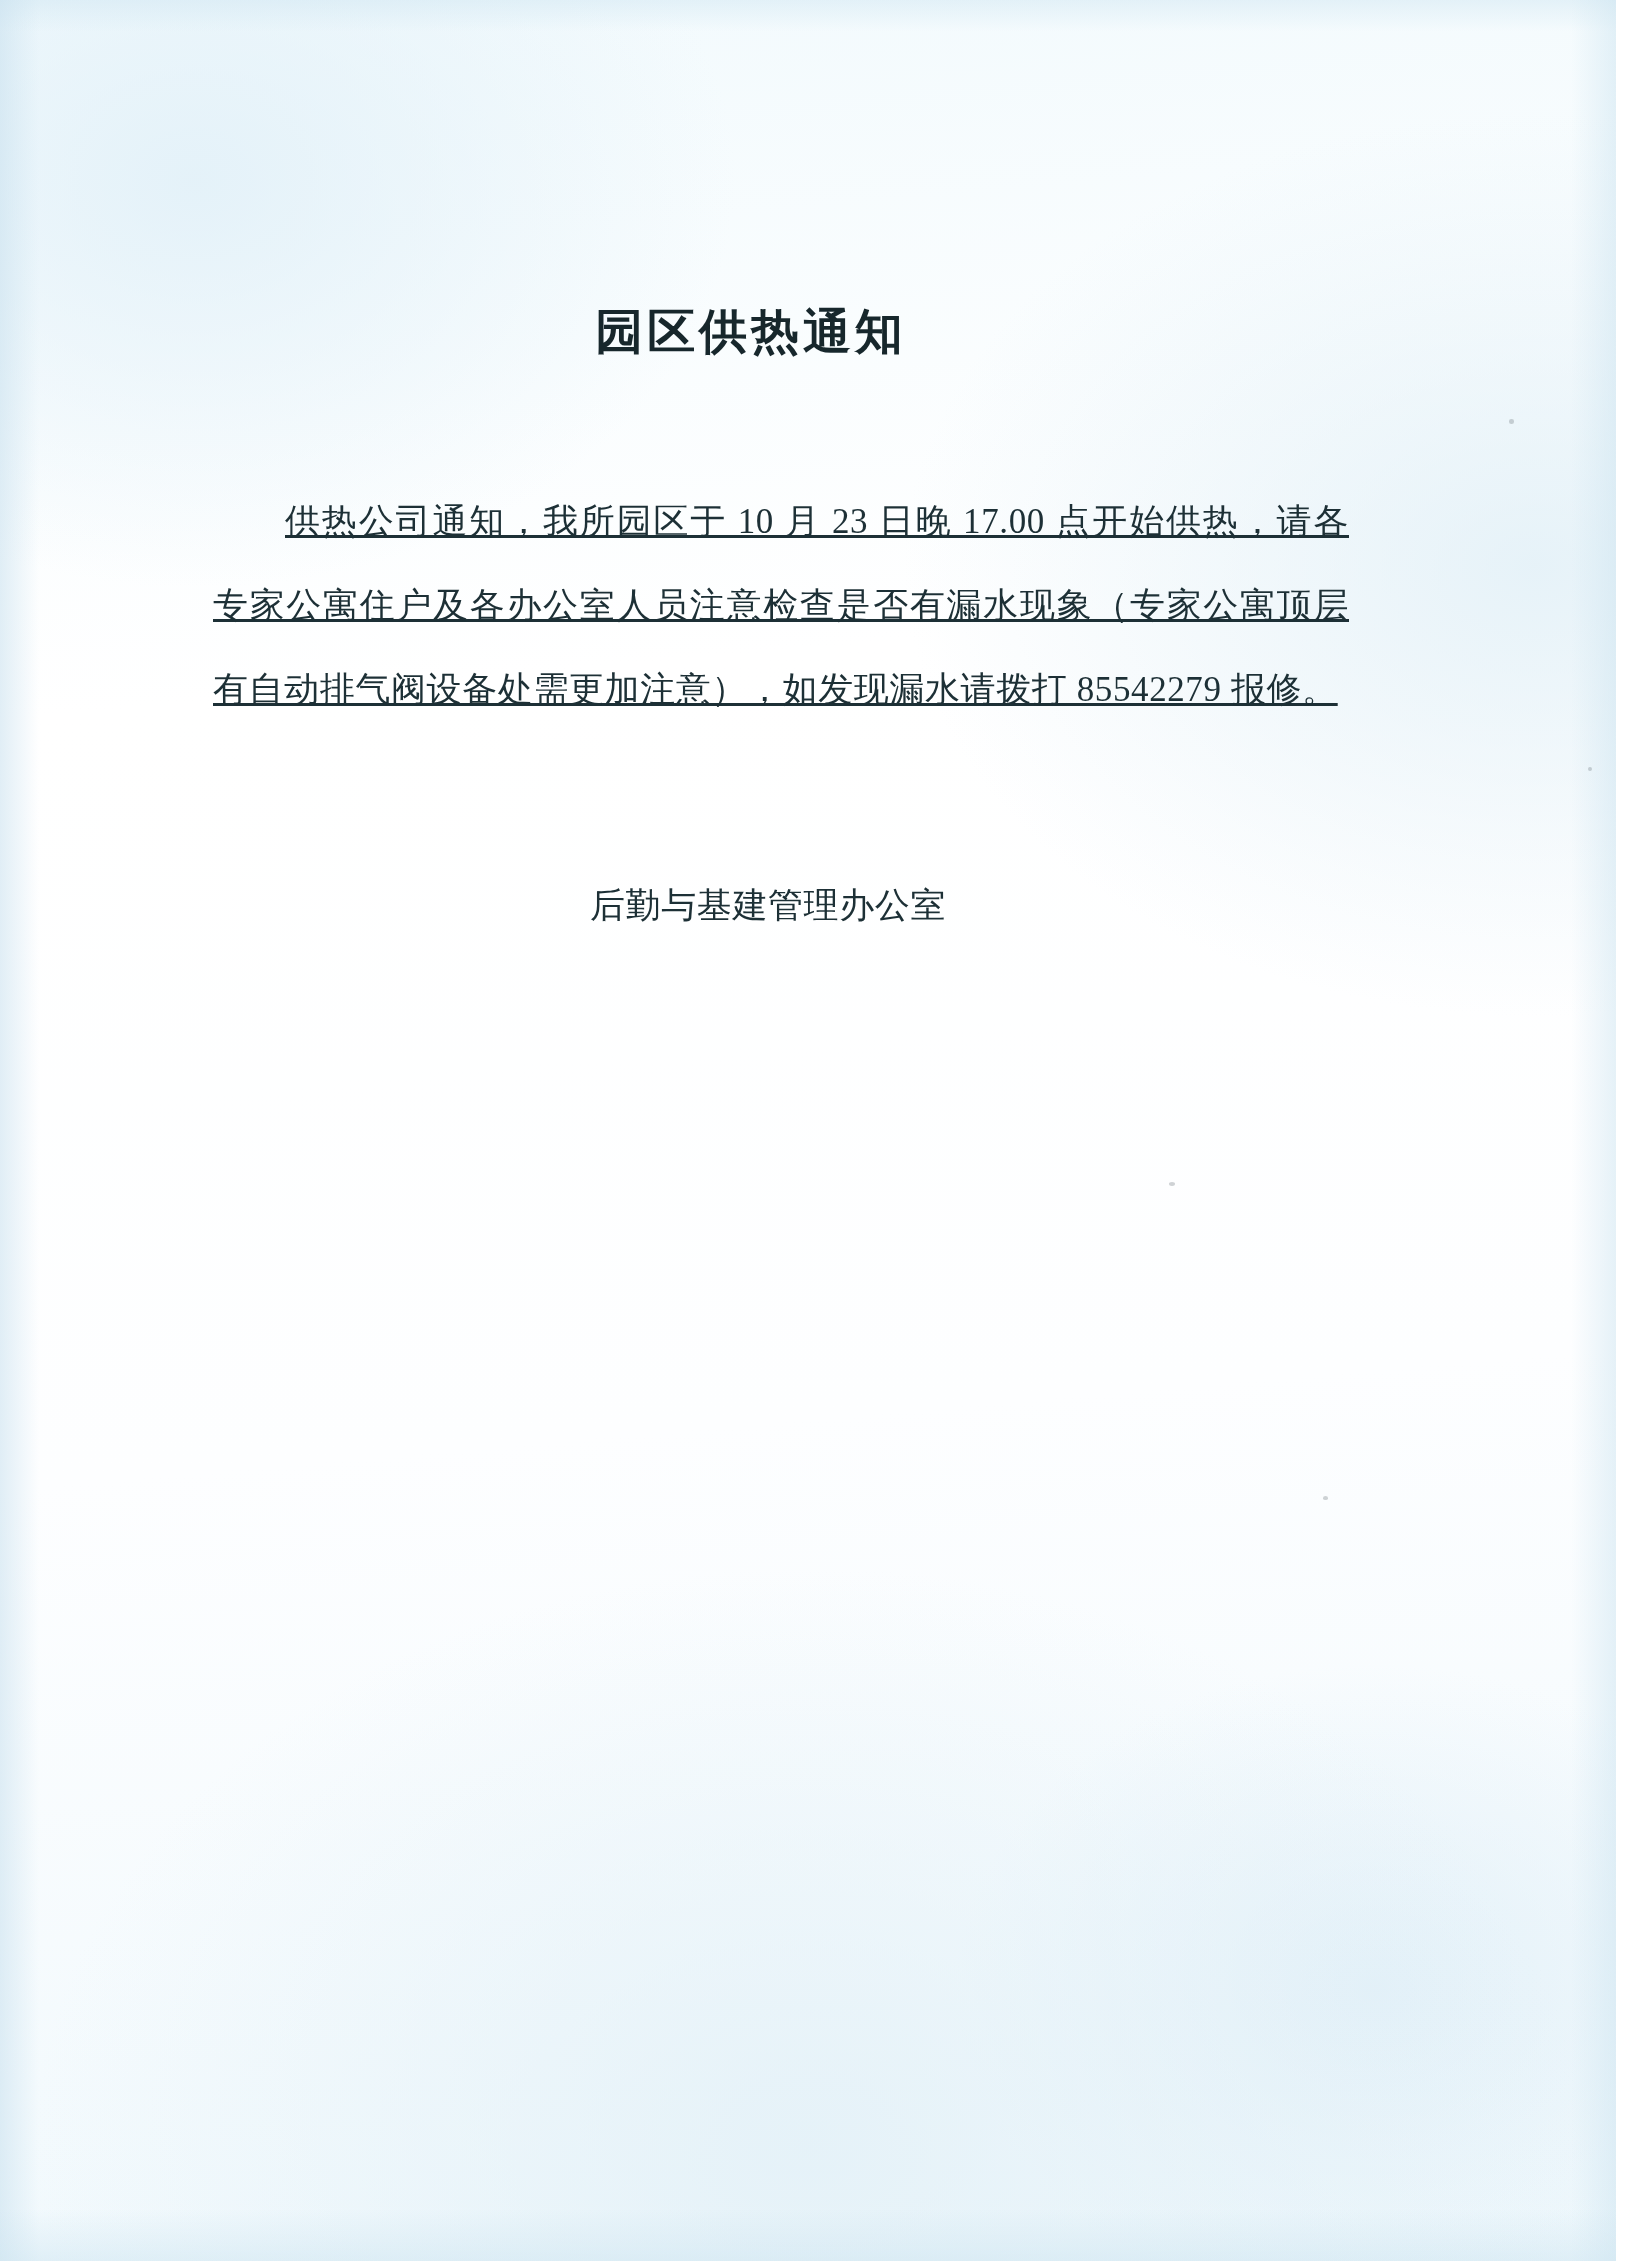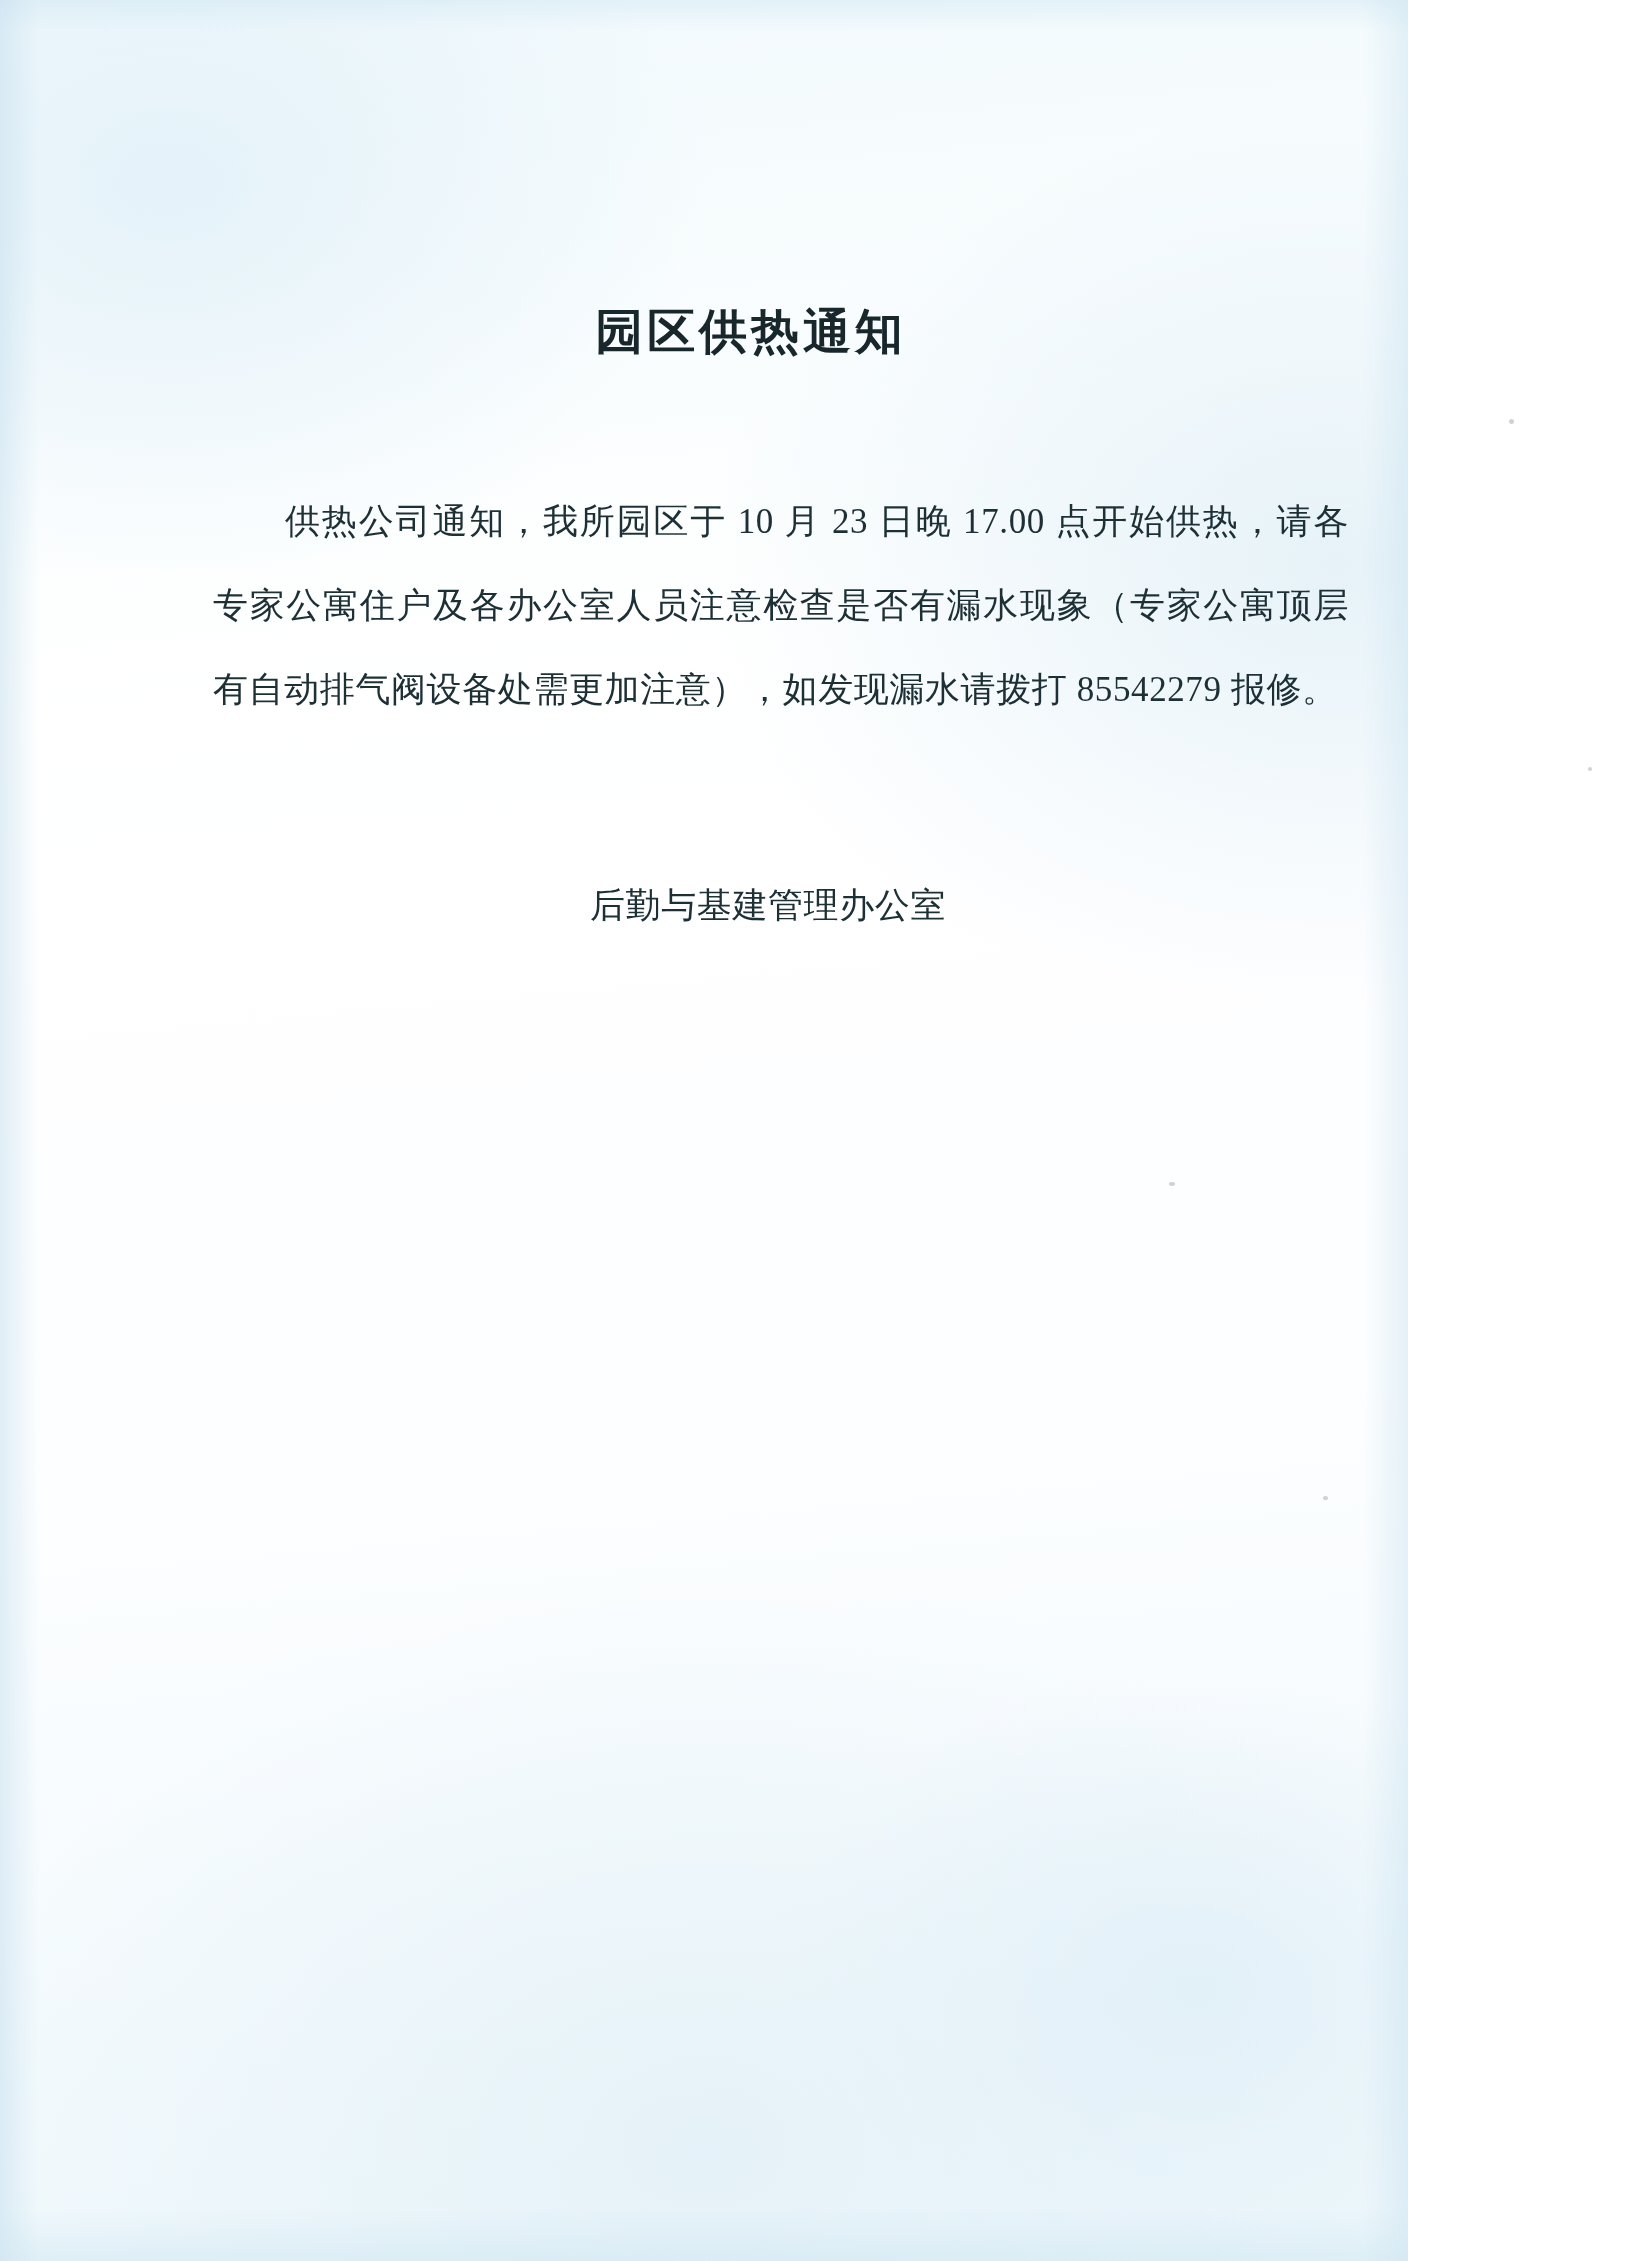--- a/index.html
+++ b/index.html
@@ -10,21 +10,21 @@
   body {
     width: 1644px;
     height: 2261px;
     overflow: hidden;
     font-family: "Liberation Serif", "DejaVu Serif", serif;
   }
 
   
   .scan-page {
     position: relative;
-    width: 1408px;
+    width: 1616px;
     height: 2261px;
     background:
       radial-gradient(ellipse 774px 581px at 12% 8%, rgba(225,240,248,0.85) 0%, rgba(255,255,255,0) 70%),
       radial-gradient(ellipse 903px 645px at 95% 25%, rgba(222,238,246,0.75) 0%, rgba(255,255,255,0) 70%),
       radial-gradient(ellipse 1033px 774px at 50% 95%, rgba(226,240,247,0.8) 0%, rgba(255,255,255,0) 75%),
       radial-gradient(ellipse 581px 452px at 85% 88%, rgba(219,236,246,0.7) 0%, rgba(255,255,255,0) 72%),
       linear-gradient(175deg, #f2fafd 0%, #ffffff 30%, #fdfeff 62%, #eff8fc 100%);
   }
 
   
@@ -92,20 +92,21 @@
     top: 445px;
     left: 213px;
     width: 1136px;
     font-size: 35px;
     line-height: 84px;
     color: #1d3036;
     text-align: justify;
     text-justify: inter-ideograph;
     text-indent: 72px;
     letter-spacing: 0.6px;
+    text-decoration: underline;
   }
 
   .doc-signature {
     position: absolute;
     top: 868px;
     left: 213px;
     width: 1123px;
     font-size: 35px;
     line-height: 76px;
     color: #1d3036;

